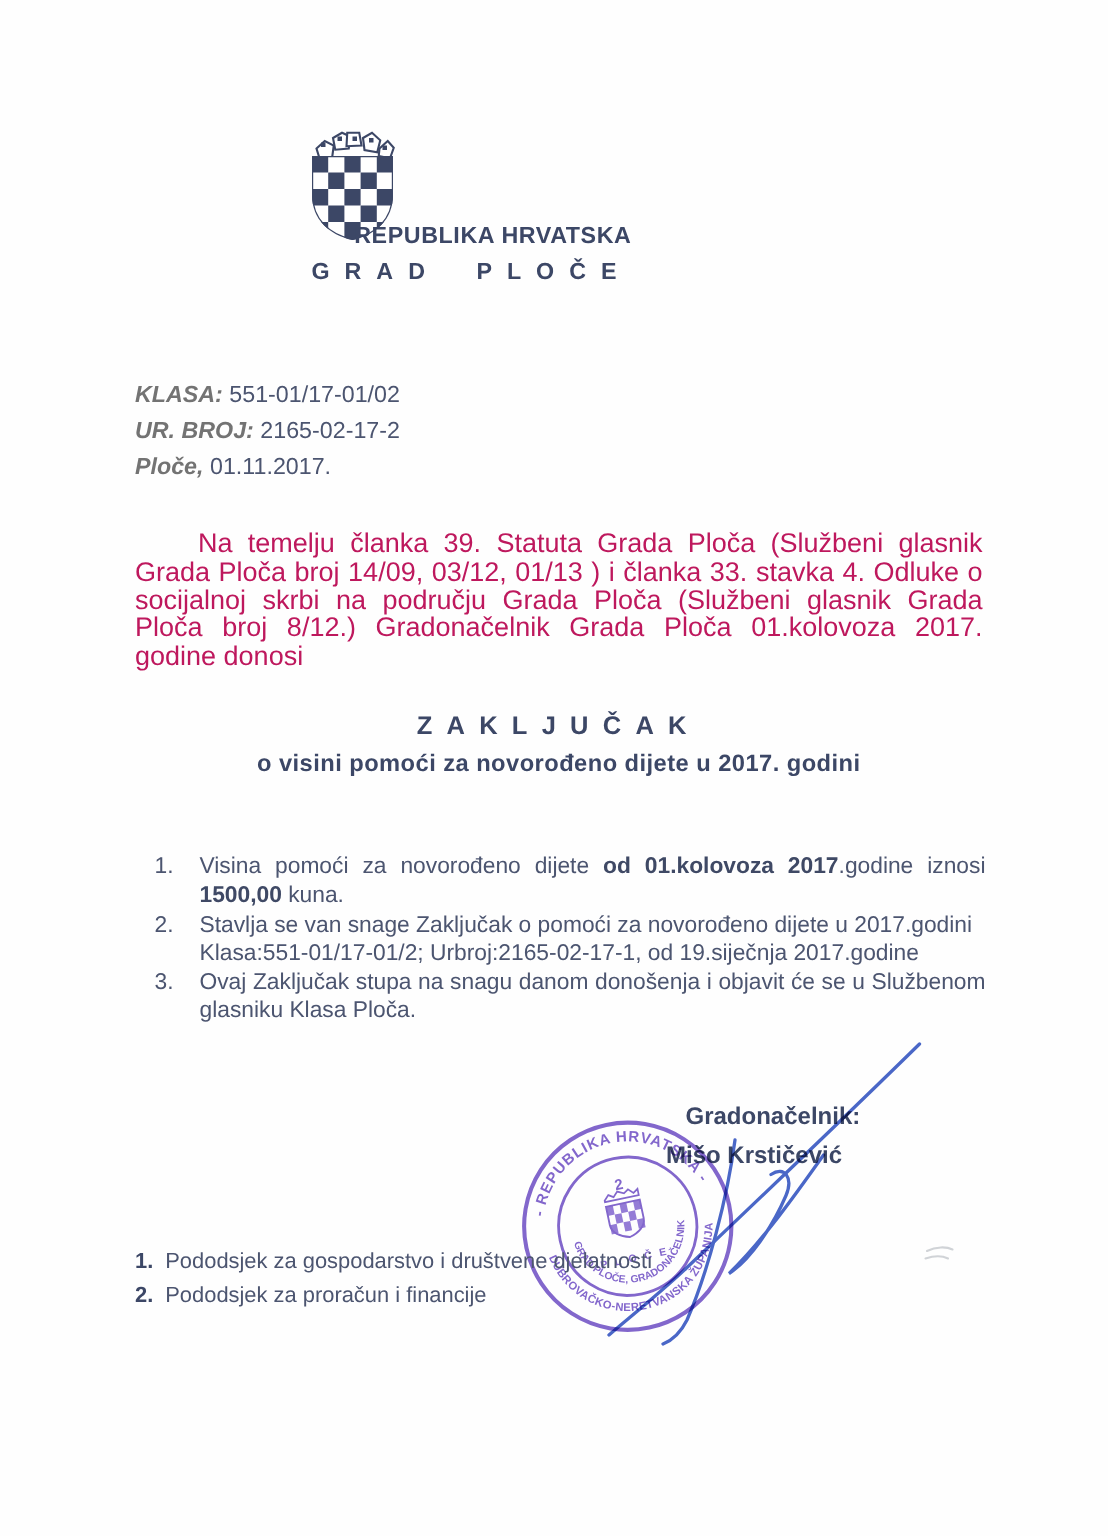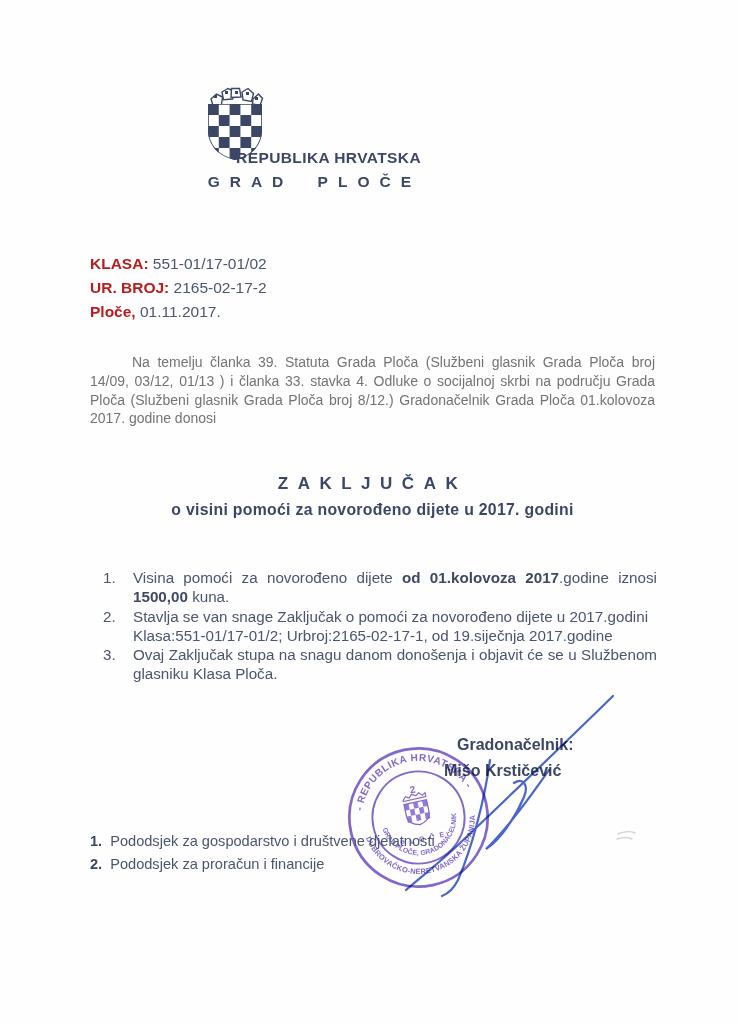--- a/index.html
+++ b/index.html
@@ -20,25 +20,25 @@
     font-weight:bold;font-size:15.5px;color:#3c4766;
     letter-spacing:0.4px;
   }
   .hdr .grad{letter-spacing:10px;word-spacing:10px;}
   .hdr .nacelnik{letter-spacing:1.4px;}
   
   .meta{
     position:absolute;left:90px;top:252px;
     font-size:15.5px;line-height:24.2px;color:#4c5570;
   }
-  .meta b{color:#b91c1c;}
+  .meta b{color:#737373;font-style:italic;}
   
   .preamble{
     position:absolute;left:90px;top:353px;width:565px;
-    font-size:14px;line-height:18.8px;color:#737373;
+    font-size:18px;line-height:18.8px;color:#be185d;
     text-align:justify;text-indent:42px;
   }
   
   .title{
     position:absolute;left:90px;top:474px;width:565px;
     text-align:center;font-size:17px;font-weight:bold;color:#3c4766;
     letter-spacing:9.5px;
   }
   .subtitle{
     position:absolute;left:90px;top:501px;width:565px;

